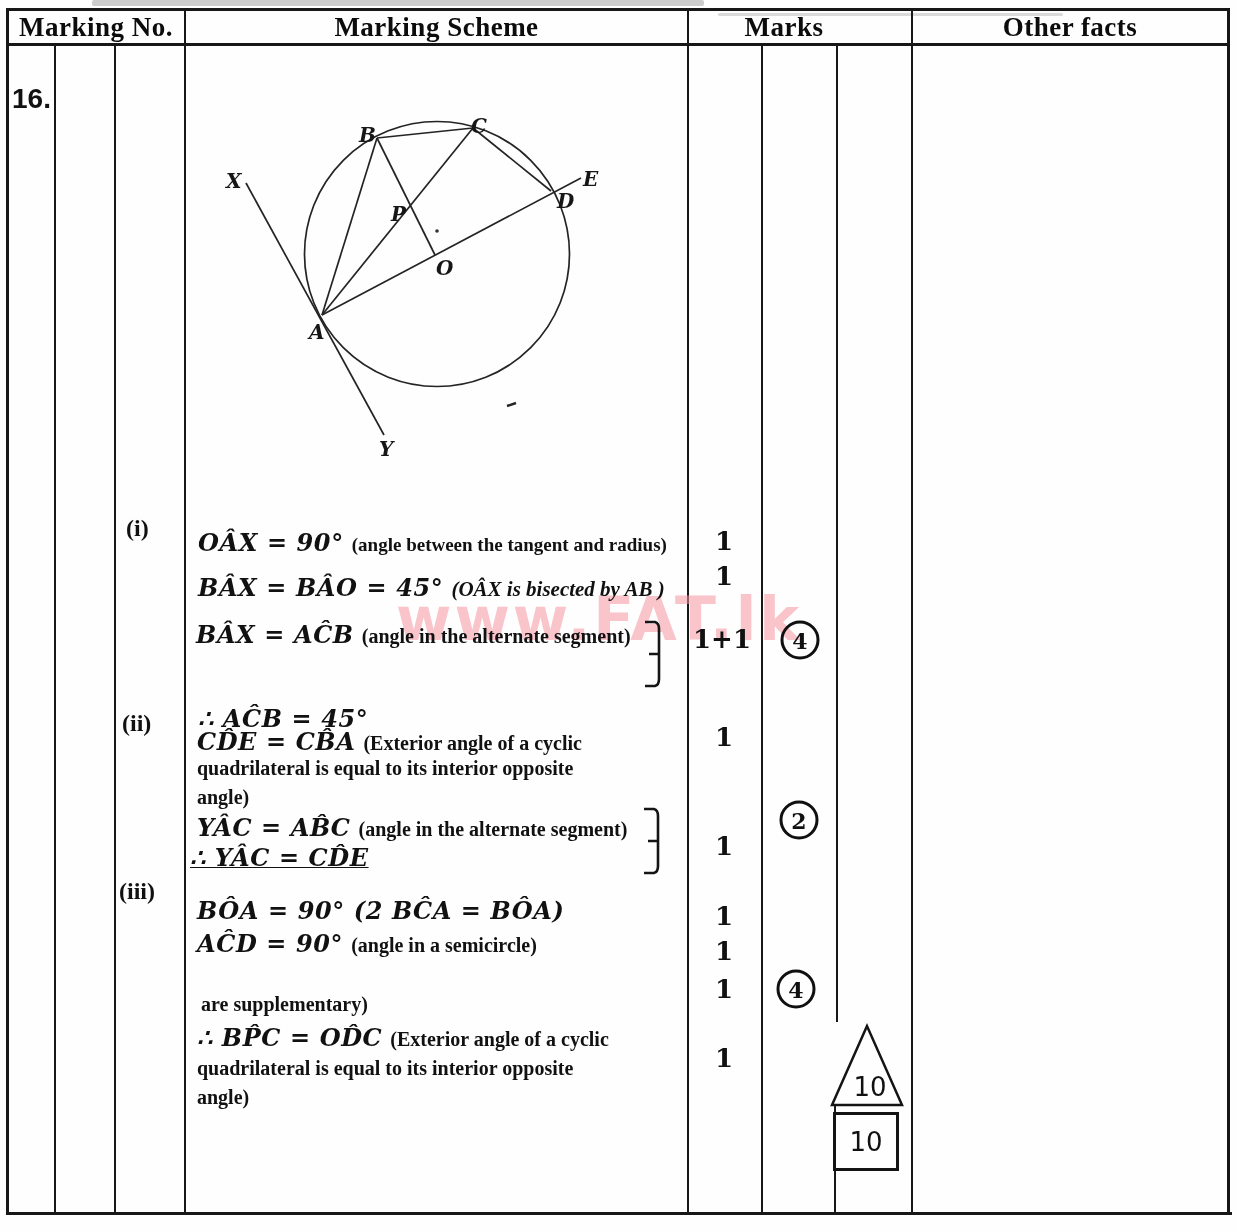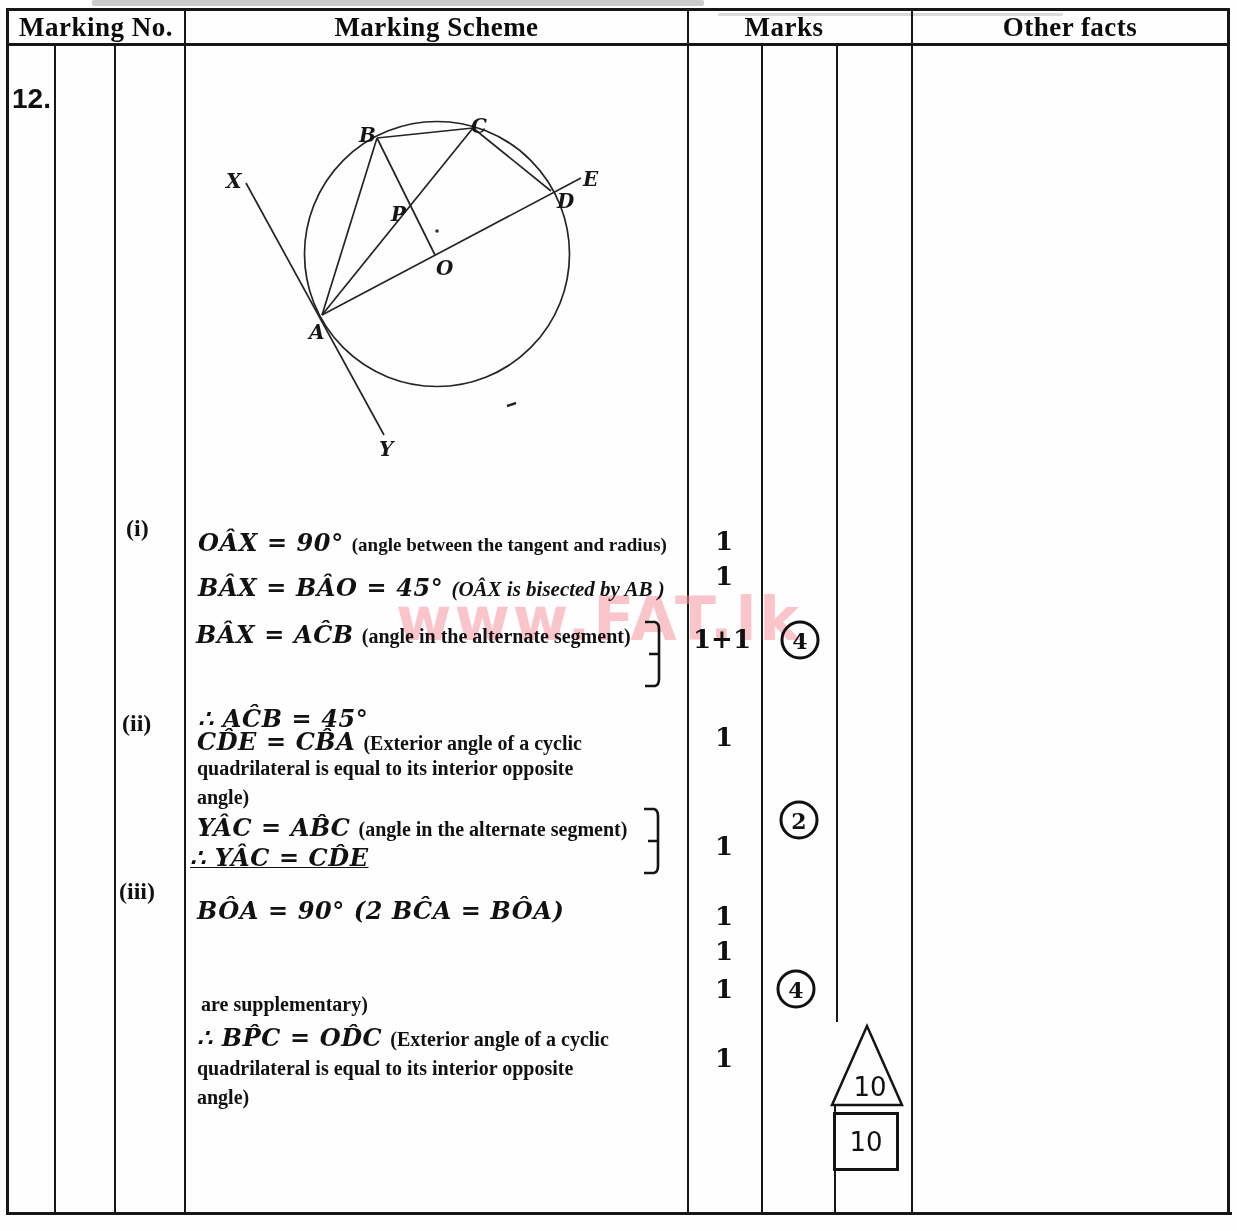--- a/index.html
+++ b/index.html
@@ -49,21 +49,21 @@
   <div class="vline" style="left:114px;top:44px;width:2px;height:1170px;"></div>
   <div class="vline" style="left:761px;top:44px;width:2px;height:1170px;"></div>
   <div class="vline" style="left:836px;top:44px;width:2px;height:978px;"></div>
   <div class="vline" style="left:834px;top:1105px;width:2px;height:109px;"></div>
 
   <div class="hdr" style="left:7px;width:178px;">Marking No.</div>
   <div class="hdr" style="left:185px;width:503px;">Marking Scheme</div>
   <div class="hdr" style="left:688px;width:192px;">Marks</div>
   <div class="hdr" style="left:912px;width:316px;">Other facts</div>
 
-  <div class="qnum">12.</div>
+  <div class="qnum">16.</div>
   <div class="plabel" style="left:126px;top:515px;">(i)</div>
   <div class="plabel" style="left:122px;top:710px;">(ii)</div>
   <div class="plabel" style="left:119px;top:878px;">(iii)</div>
 
   <div class="watermark">www.FAT.lk</div>
 
   <svg style="left:185px;top:44px;" width="503" height="456" viewBox="185 44 503 456">
     <g stroke="#242424" stroke-width="1.7" fill="none">
       <circle cx="437" cy="254" r="132.5"></circle>
       <line x1="246" y1="183" x2="384" y2="435"></line>
@@ -112,20 +112,23 @@
   <div class="math-line" style="left:197px;top:813px;">
     <span class="math">YÂC = AB̂C</span><span class="note">(angle in the alternate segment)</span>
   </div>
   <div class="math-line" style="left:190px;top:843px;text-decoration:underline;">
     <span class="math">∴ YÂC = CD̂E</span>
   </div>
 
   <div class="math-line" style="left:197px;top:896px;">
     <span class="math">BÔA = 90°  (2 BĈA = BÔA)</span>
   </div>
+  <div class="math-line" style="left:197px;top:929px;">
+    <span class="math">AĈD = 90°</span><span class="note">(angle in a semicircle)</span>
+  </div>
   <div class="math-line" style="left:197px;top:993px;">
     <span class="note" style="margin-left:4px;">are supplementary)</span>
   </div>
   <div class="math-line" style="left:197px;top:1023px;">
     <span class="math">∴ BP̂C =  OD̂C</span><span class="note">(Exterior angle of a cyclic</span>
   </div>
   <div class="math-line" style="left:197px;top:1057px;">
     <span class="note" style="margin-left:0;">quadrilateral is equal to its interior opposite</span>
   </div>
   <div class="math-line" style="left:197px;top:1086px;">

